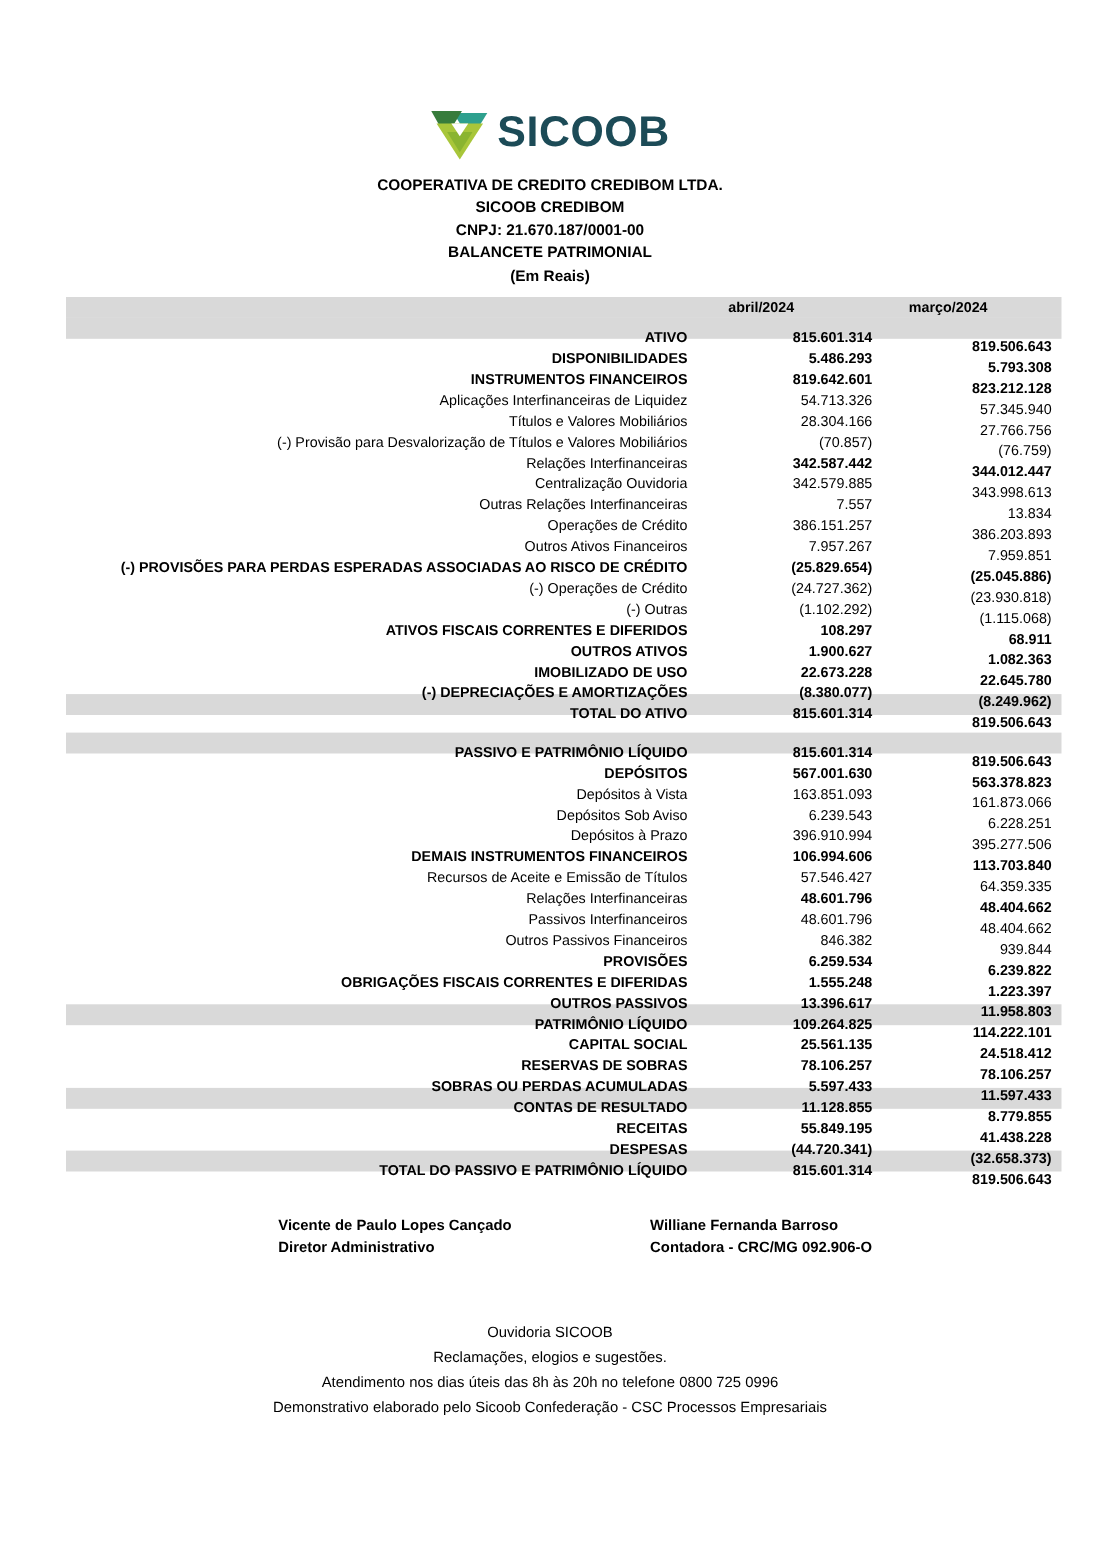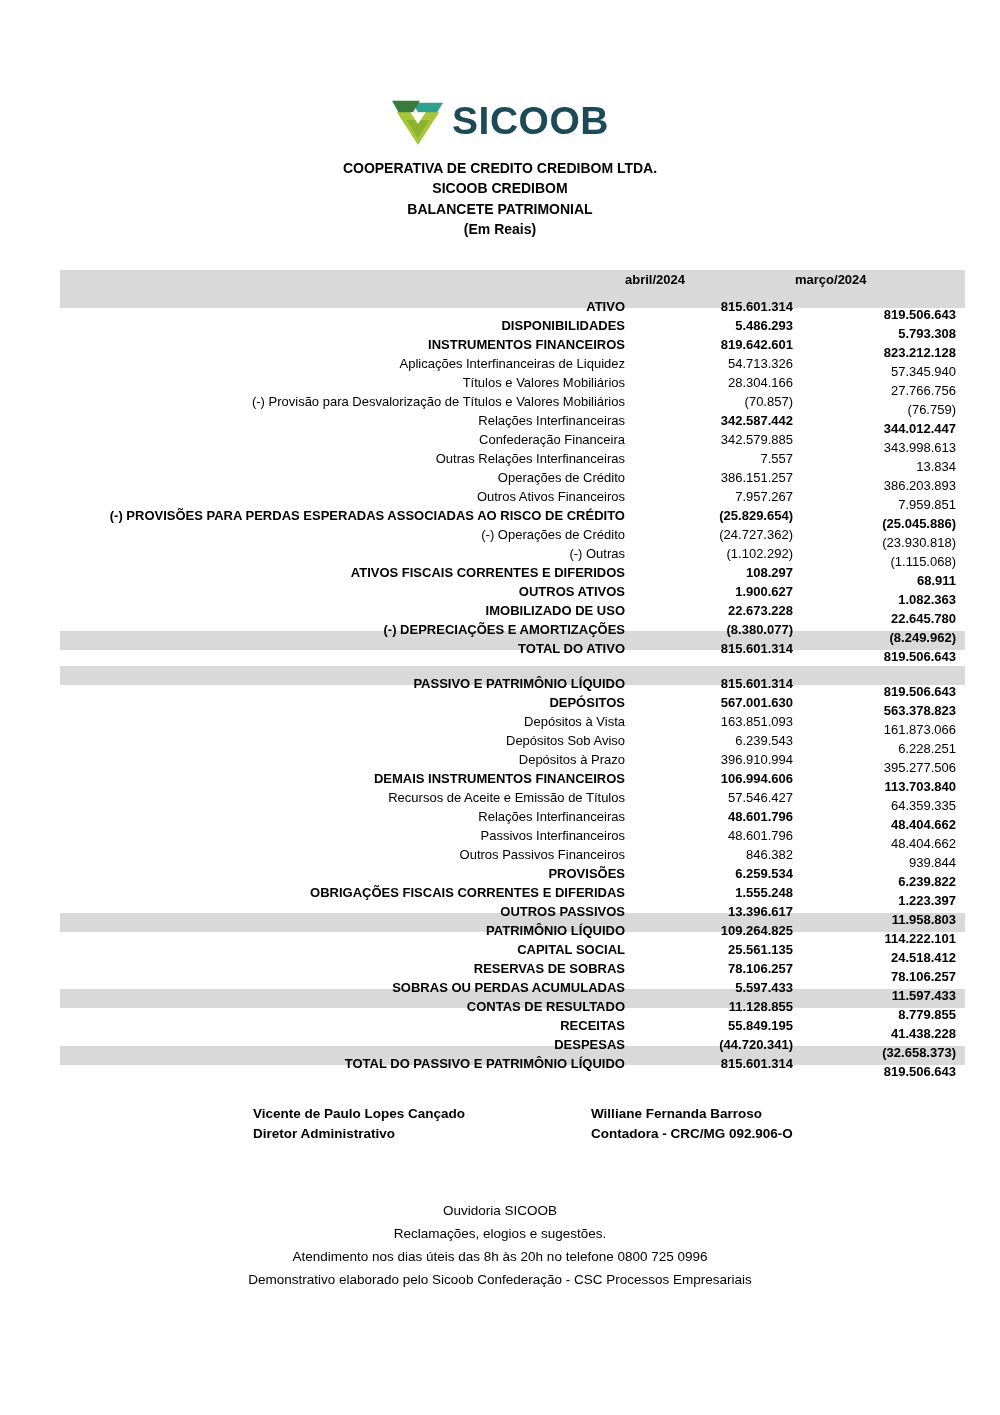--- a/index.html
+++ b/index.html
@@ -70,21 +70,21 @@
   .tlabel.ind2{padding-left:39px;}
   .tval{
     text-align:right;
     padding-right:2px;
     white-space:nowrap;
     font-variant-numeric:tabular-nums;
   }
   .tval.c2{padding-right:9px;margin-top:16px;}
   .bold{font-weight:bold;}
   .thead .hcell{
-    text-align:left;
+    text-align:center;
     font-weight:bold;
     padding-right:36px;
     white-space:nowrap;
   }
   .section-gap{height:16px;}
 
   
   .sig-block{
     position:absolute;
     top:1104px;left:0;width:100%;height:48px;
@@ -117,20 +117,21 @@
       <polygon points="6,17 50,17 28,51" fill="#a8c63a"></polygon>
       <polygon points="16,25 40,25 28,44" fill="#8ab430"></polygon>
       <polygon points="20,17 36,17 28,29" fill="#ffffff"></polygon>
     </svg>
     <span class="brand-text">SICOOB</span>
   </div>
 
   <div class="title-block">
     <div>COOPERATIVA DE CREDITO CREDIBOM LTDA.</div>
     <div>SICOOB CREDIBOM</div>
+    <div>CNPJ: 21.670.187/0001-00</div>
     <div>BALANCETE PATRIMONIAL</div>
     <div>(Em Reais)</div>
   </div>
 
   <div class="table-wrap">
     <div class="trow thead gray">
       <div class="tlabel"></div>
       <div class="hcell">abril/2024</div>
       <div class="hcell">março/2024</div>
     </div>
@@ -164,21 +165,21 @@
           <div class="tlabel ind1">(-) Provisão para Desvalorização de Títulos e Valores Mobiliários</div>
           <div class="tval">(70.857)</div>
           <div class="tval c2">(76.759)</div>
         </div>
         <div class="trow">
           <div class="tlabel ind1">Relações Interfinanceiras</div>
           <div class="tval bold">342.587.442</div>
           <div class="tval c2 bold">344.012.447</div>
         </div>
         <div class="trow">
-          <div class="tlabel ind2">Confederação Financeira</div>
+          <div class="tlabel ind2">Centralização Ouvidoria</div>
           <div class="tval">342.579.885</div>
           <div class="tval c2">343.998.613</div>
         </div>
         <div class="trow">
           <div class="tlabel ind2">Outras Relações Interfinanceiras</div>
           <div class="tval">7.557</div>
           <div class="tval c2">13.834</div>
         </div>
         <div class="trow">
           <div class="tlabel ind1">Operações de Crédito</div>

